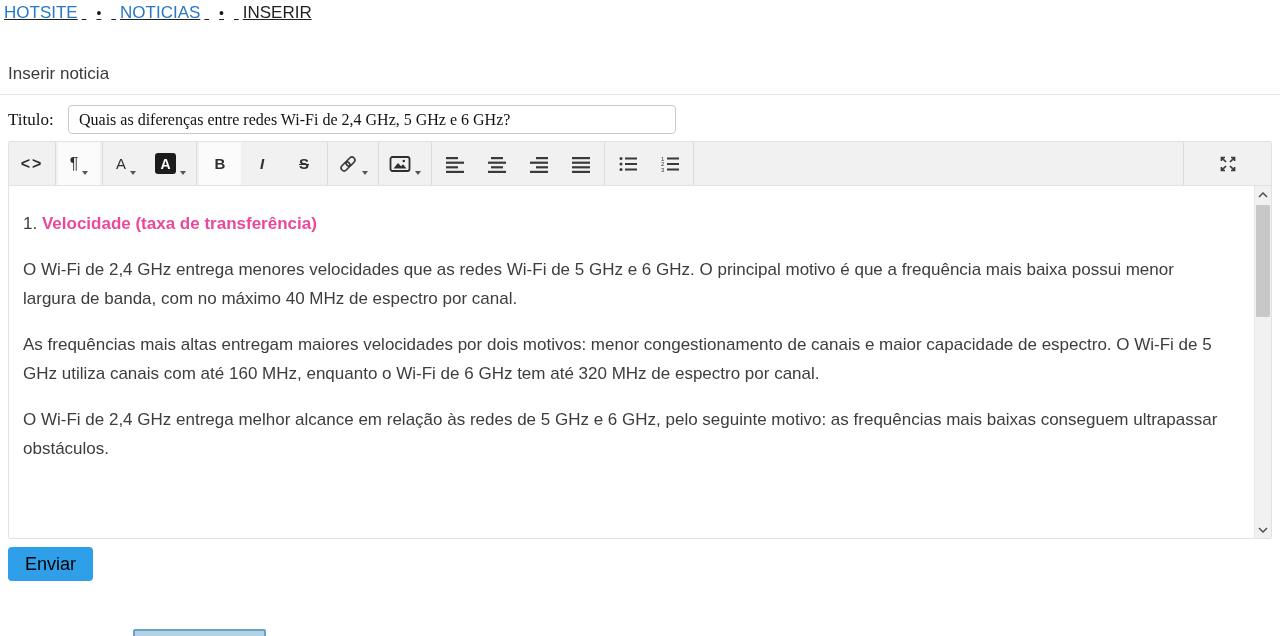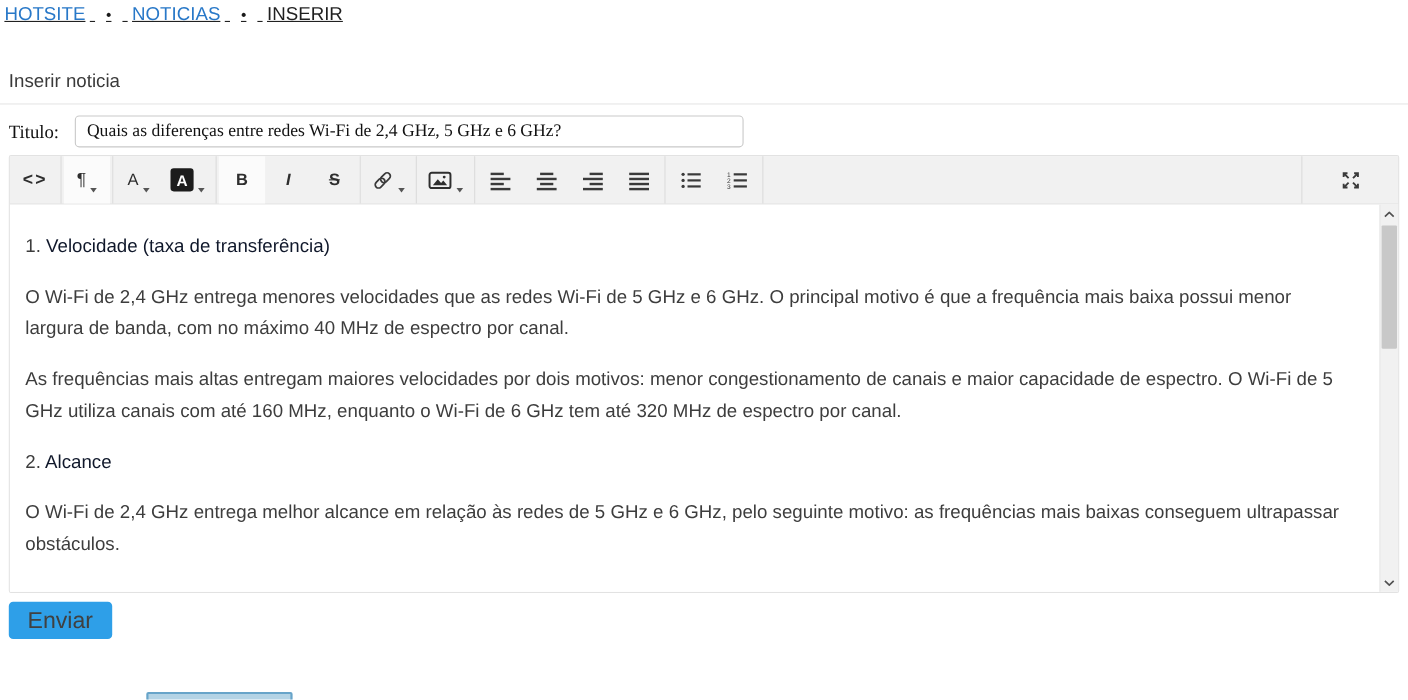--- a/index.html
+++ b/index.html
@@ -131,21 +131,21 @@
   .editable {
     height: 352px;
     overflow: hidden;
     padding: 6px 40px 0 14px;
     font-family: "Liberation Sans", sans-serif;
     font-size: 17px;
     line-height: 29px;
     color: var(--editor-text, #3d3d3d);
   }
   .editable p { margin: 17px 0; }
-  .editable b { font-weight: 400; color: #0f172a; }
+  .editable b { font-weight: 700; color: #ec4899; }
   .misspell {
     text-decoration: underline;
     text-decoration-style: wavy;
     text-decoration-color: var(--squiggle-red, #e0442c);
     text-decoration-thickness: 1px;
     text-underline-offset: 3px;
   }
 
   
   .scrollbar {
@@ -171,25 +171,25 @@
     height: 112px;
     background: #c8c8c8;
     border-radius: 1px;
     cursor: pointer;
   }
 
   
   .submit {
     margin-top: 8px;
     background: var(--submit-blue, #2e9fe8);
-    color: #404040;
+    color: #000000;
     border: none;
     border-radius: 4px;
     font-family: "Liberation Sans", sans-serif;
-    font-size: 21px;
+    font-size: 18px;
     padding: 6px 17px;
     height: 34px;
     cursor: pointer;
   }
 
   
   .bottom-partial {
     position: absolute;
     left: 133px;
     top: 629px;
@@ -356,21 +356,20 @@
           </svg>
         </button>
       </div>
     </div>
 
     <div class="editable-wrap">
       <div class="editable" spellcheck="false">
         <p><span>1.</span> <b>Velocidade (taxa de transferência)</b></p>
         <p>O Wi-Fi de 2,4 GHz entrega menores velocidades que as redes Wi-Fi de 5 GHz e 6 GHz. O principal motivo é que a frequência mais baixa possui menor largura de banda, com no máximo 40 MHz de espectro por canal.</p>
         <p>As frequências mais altas entregam maiores velocidades por dois motivos: menor congestionamento de canais e maior capacidade de espectro. O Wi-Fi de 5 GHz utiliza canais com até 160 MHz, enquanto o Wi-Fi de 6 GHz tem até 320 MHz de espectro por canal.</p>
-        <p><span>2.</span> <b>Alcance</b></p>
         <p>O Wi-Fi de 2,4 GHz entrega melhor alcance em relação às redes de 5 GHz e 6 GHz, pelo seguinte motivo: as frequências mais baixas conseguem ultrapassar obstáculos.</p>
       </div>
 
       <div class="scrollbar">
         <div class="sb-btn">
           <svg width="10" height="6" viewBox="0 0 10 6">
               <polyline points="1,5 5,1 9,5" stroke="#505050" fill="none" stroke-width="1.5"></polyline>
             </svg>
         </div>
         <div class="sb-thumb"></div>

